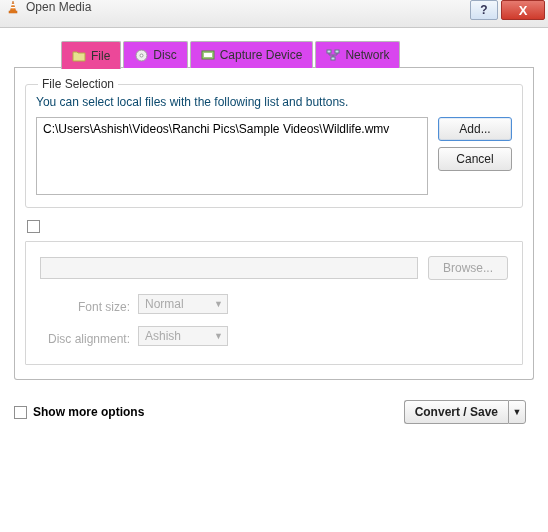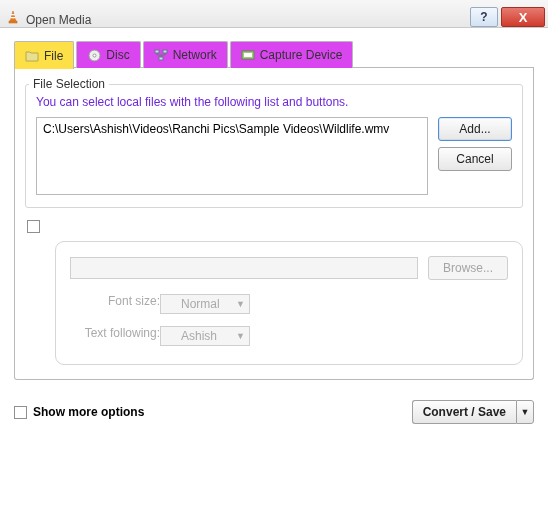--- a/index.html
+++ b/index.html
@@ -10,21 +10,21 @@
     background: #fff;
     width: 548px;
     height: 532px;
     overflow: hidden;
   }
   .titlebar {
     height: 28px;
     background: linear-gradient(#f7f7f7, #e8e8e8);
     border-bottom: 1px solid #c8c8c8;
     display: flex;
-    align-items: flex-end;
+    align-items: flex-start;
     padding-left: 6px;
   }
   .titlebar .title {
     margin-left: 6px;
     color: #444;
     flex: 1;
   }
   .titlebar .winbtn {
     height: 20px;
     display: flex;
@@ -62,47 +62,48 @@
     border-bottom: none;
     background: #d946ef;
     margin-right: 2px;
     height: 27px;
     border-radius: 2px 2px 0 0;
     color: #333;
     position: relative;
     top: 1px;
   }
   .tab.active {
-    background: #fde047;
+    background: #ec4899;
     top: 1px;
     height: 28px;
     z-index: 2;
+    margin-left: 47px;
   }
   .tabbody {
     border: 1px solid #b9b9b9;
     border-top: none;
     padding: 10px 10px 14px 10px;
     border-radius: 0 0 3px 3px;
   }
   .groupbox {
     border: 1px solid #d6d6d6;
     border-radius: 3px;
     padding: 8px 10px 12px 10px;
     position: relative;
     margin-top: 6px;
   }
   .groupbox .legend {
     position: absolute;
     top: -8px;
-    left: 3px;
+    left: 12px;
     background: #fff;
     padding: 0 4px;
     color: #333;
   }
-  .hint { color: #6d28d9; margin: 2px 0 8px 0; }
+  .hint { color: #0c4a6e; margin: 2px 0 8px 0; }
   .filesrow { display: flex; gap: 10px; justify-content: flex-end; }
   .filelist {
     flex: 1;
     border: 1px solid #b9b9b9;
     background: #fff;
     height: 78px;
     padding: 4px 6px;
     font-size: 12px;
     overflow: auto;
   }
@@ -129,63 +130,63 @@
     gap: 6px;
     margin: 12px 0 8px 2px;
   }
   .chk {
     width: 13px; height: 13px;
     border: 1px solid #8f8f8f;
     background: #fff;
   }
   .subbox {
     border: 1px solid #d6d6d6;
-    border-radius: 9px;
+    border-radius: 1px;
     padding: 14px 14px 18px 14px;
-    margin-left: 30px;
   }
   .subrow { display: flex; gap: 10px; align-items: center; margin-bottom: 14px; }
   .textfield {
     flex: 1;
     border: 1px solid #cfcfcf;
     height: 22px;
     background: #f5f5f5;
   }
   .disabled-btn {
     border: 1px solid #cfcfcf;
     background: #f5f5f5;
     color: #a5a5a5;
     height: 24px;
     display: flex; align-items: center; justify-content: center;
     padding: 0 14px;
     border-radius: 3px;
   }
-  .formrow { display: flex; align-items: flex-start; margin-top: 12px;}
+  .formrow { display: flex; align-items: flex-end; gap: 8px; margin-top: 12px;}
   .formlabel { color: #aaa; width: 90px; text-align: right; }
   .combo {
     border: 1px solid #cfcfcf;
     background: #f5f5f5;
     height: 20px;
     width: 90px;
     display: flex;
     align-items: center;
     justify-content: space-between;
-    padding: 0 4px 0 20px;
+    padding: 0 4px 0 6px;
     color: #aaa;
   }
   .combo .arrow { font-size: 9px; }
   .footer {
     margin-top: 20px;
     display: flex;
     align-items: center;
     font-weight: bold;
   }
   .footer .spacer { flex: 1; }
   .splitbtn {
     display: flex;
+    margin-right: 8px;
   }
   .splitbtn .main {
     border-radius: 3px 0 0 3px;
     border-right: none;
     padding: 0 10px;
   }
   .splitbtn .drop {
     border-radius: 0 3px 3px 0;
     width: 18px;
     padding: 0;
@@ -227,36 +228,36 @@
           <svg width="13" height="13" viewBox="0 0 13 13">
             <circle cx="6.5" cy="6.5" r="5.5" fill="#eee" stroke="#999"></circle>
             <circle cx="6.5" cy="6.5" r="1.5" fill="#fff" stroke="#999"></circle>
           </svg>
         </span>
       <span>Disc</span>
     </div>
     <div class="tab">
       <span class="icon-sm">
           <svg width="14" height="12" viewBox="0 0 14 12">
+            <rect x="1" y="2" width="12" height="8" fill="#9ec97e" stroke="#5a8a3e"></rect>
+            <rect x="3" y="4" width="8" height="4" fill="#fff"></rect>
+          </svg>
+        </span>
+      <span>Capture Device</span>
+    </div>
+    <div class="tab">
+      <span class="icon-sm">
+          <svg width="14" height="12" viewBox="0 0 14 12">
             <rect x="1" y="1" width="4" height="3" fill="#cde" stroke="#678"></rect>
             <rect x="9" y="1" width="4" height="3" fill="#cde" stroke="#678"></rect>
             <rect x="5" y="8" width="4" height="3" fill="#cde" stroke="#678"></rect>
             <path d="M3 4v2h8V4M7 6v2" stroke="#678" fill="none"></path>
           </svg>
         </span>
       <span>Network</span>
-    </div>
-    <div class="tab">
-      <span class="icon-sm">
-          <svg width="14" height="12" viewBox="0 0 14 12">
-            <rect x="1" y="2" width="12" height="8" fill="#9ec97e" stroke="#5a8a3e"></rect>
-            <rect x="3" y="4" width="8" height="4" fill="#fff"></rect>
-          </svg>
-        </span>
-      <span>Capture Device</span>
     </div>
   </div>
 
   <div class="tabbody">
 
     <div class="groupbox">
       <div class="legend">File Selection</div>
       <div class="hint">You can select local files with the following list and buttons.</div>
       <div class="filesrow">
         <div class="filelist">
@@ -279,21 +280,21 @@
         <div class="disabled-btn">Browse...</div>
       </div>
       <div class="formrow">
         <div class="formlabel">Font size:</div>
         <div class="combo">
           <span>Normal</span>
           <span class="arrow">▼</span>
         </div>
       </div>
       <div class="formrow">
-        <div class="formlabel">Text following:</div>
+        <div class="formlabel">Disc alignment:</div>
         <div class="combo">
           <span>Ashish</span>
           <span class="arrow">▼</span>
         </div>
       </div>
     </div>
 
   </div>
 
   <div class="footer">

